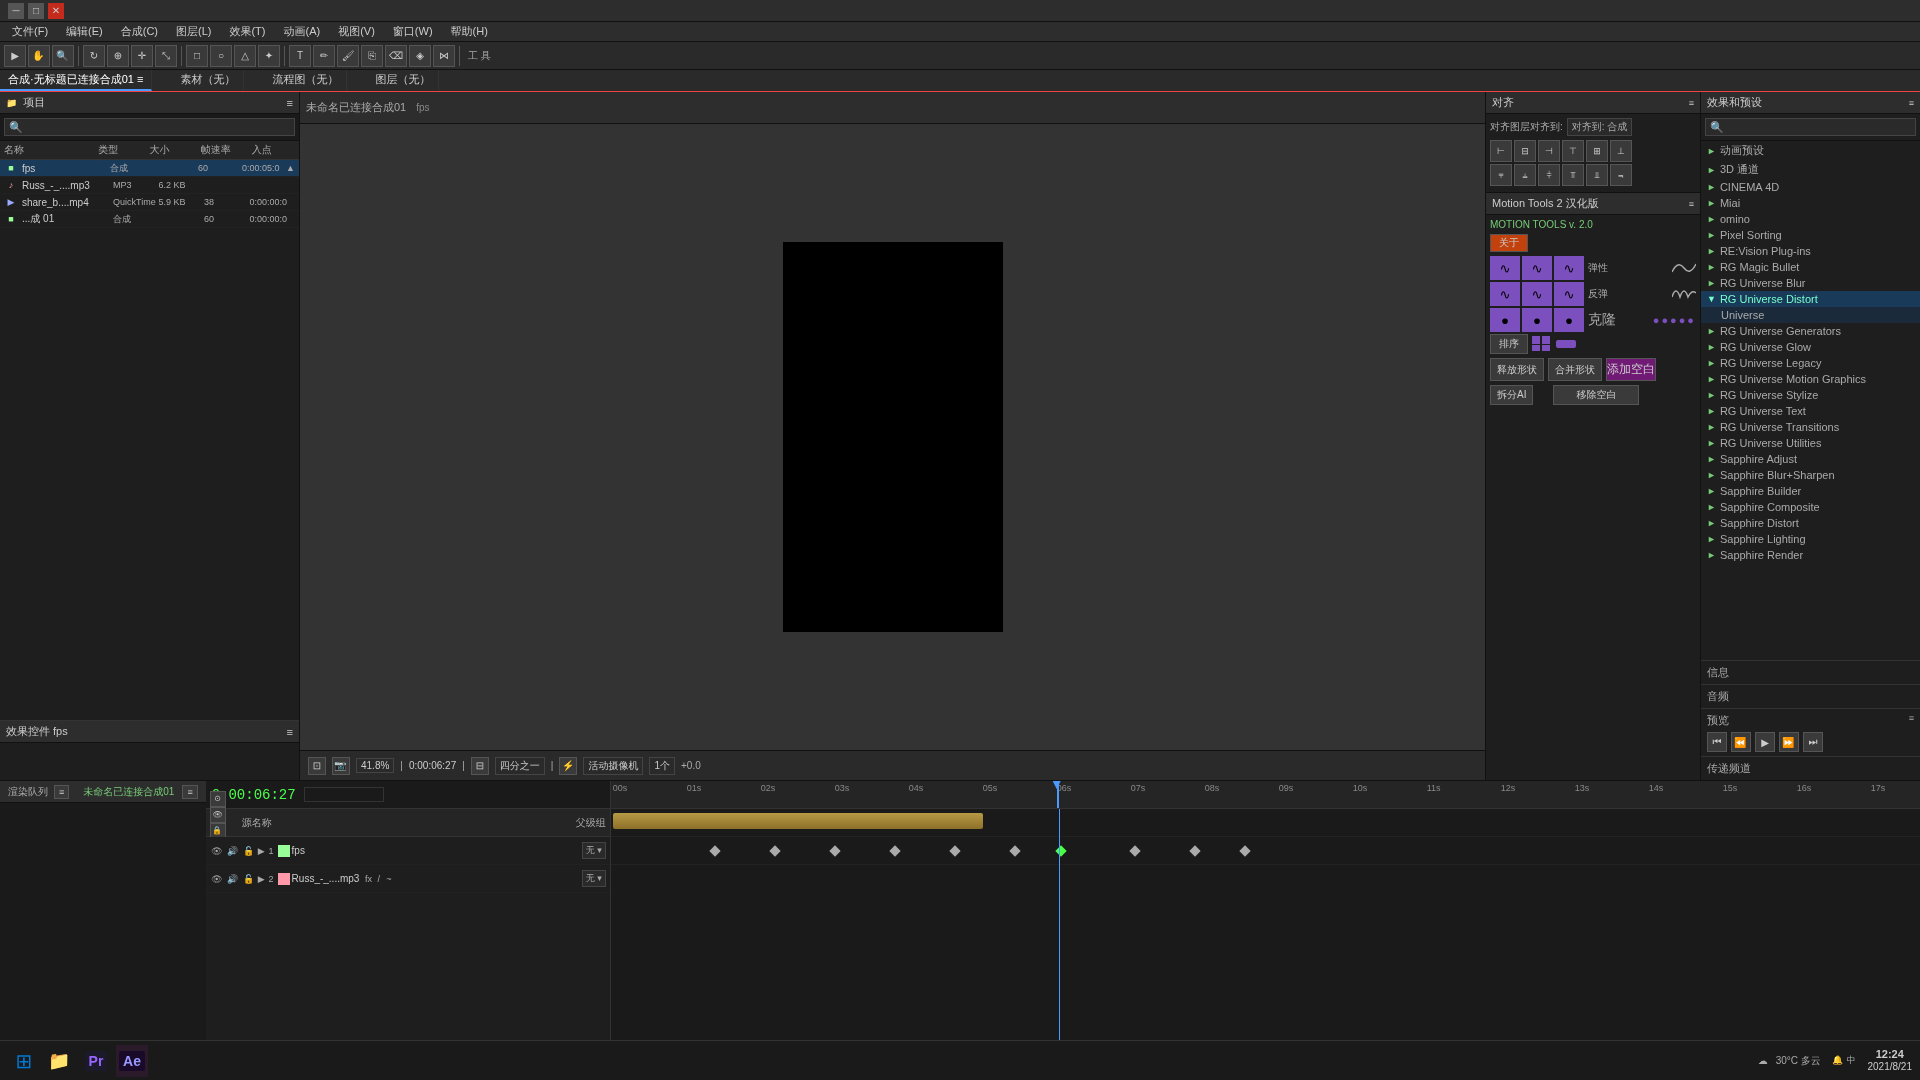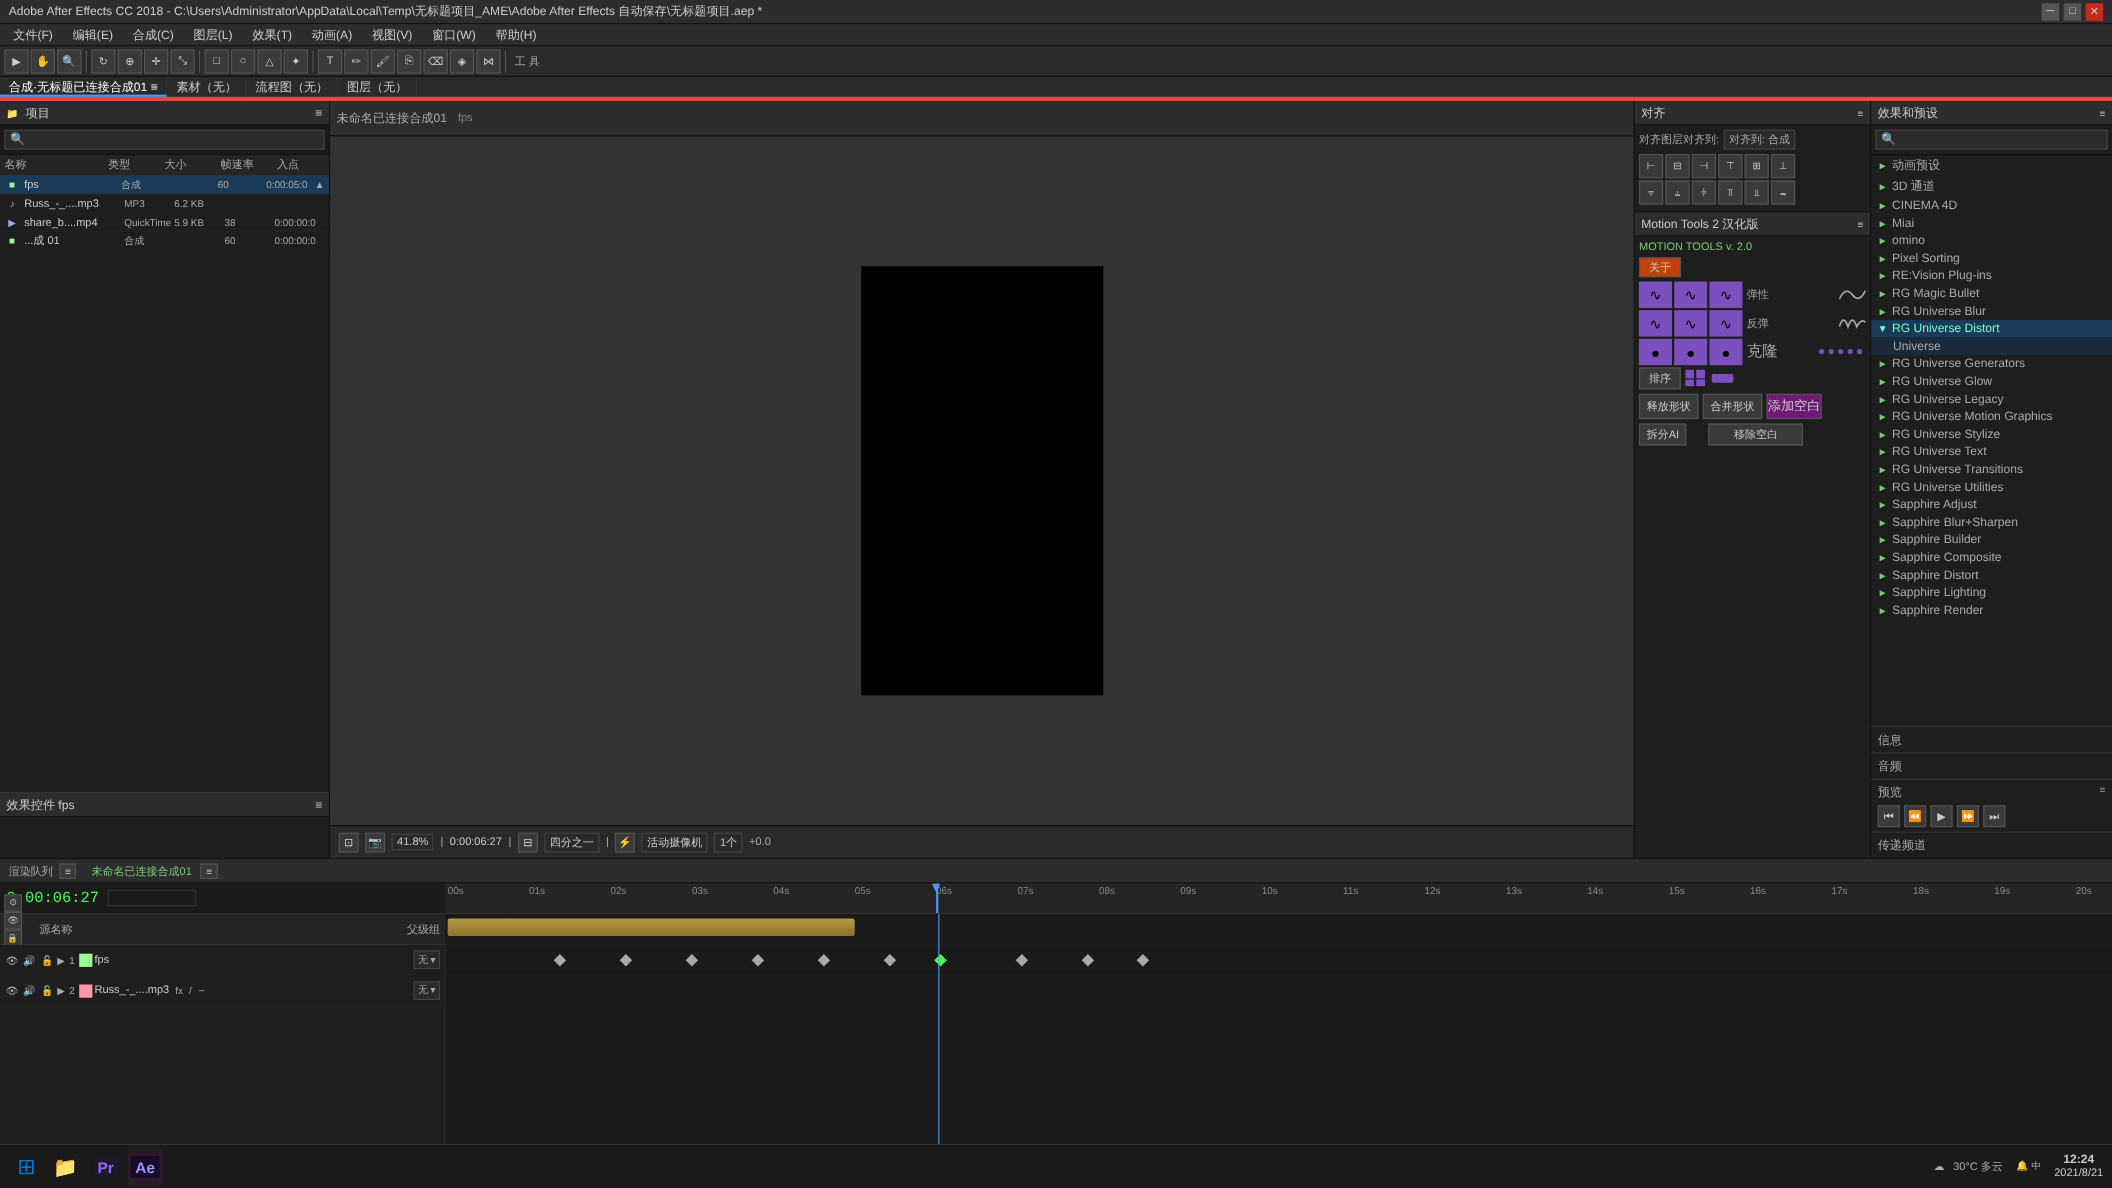--- a/index.html
+++ b/index.html
@@ -38,21 +38,21 @@
     #right-panel { width: 210px; background: #1e1e1e; border-left: 1px solid #111; display: flex; flex-direction: column; }
     
     
     #effects-right { width: 220px; background: #1e1e1e; border-left: 1px solid #111; display: flex; flex-direction: column; overflow: hidden; }
     #effects-list { flex: 1; overflow-y: auto; font-size: 11px; }
     .effect-category { padding: 2px 6px; color: #aaa; cursor: pointer; display: flex; align-items: center; gap: 4px; }
     .effect-category.active { background: #1a3a5a; color: #7fc; }
     .effect-arrow { color: #7c7; font-size: 9px; }
     
     
-    #timeline-area { height: 280px; background: #1a1a1a; border-top: 1px solid #111; display: flex; flex-direction: column; }
+    #timeline-area { height: 280px; background: #1a1a1a; border-top: 1px solid #111; display: flex; }
     #timeline-header-bar { height: 22px; background: #2d2d2d; display: flex; align-items: center; padding: 0 8px; border-bottom: 1px solid #111; font-size: 11px; gap: 6px; }
     #timeline-content { flex: 1; display: flex; }
     #timeline-left { width: 405px; background: #1e1e1e; border-right: 1px solid #333; display: flex; flex-direction: column; }
     #timeline-tracks-header { height: 28px; background: #252525; display: flex; align-items: center; border-bottom: 1px solid #333; font-size: 10px; padding: 0 4px; gap: 8px; }
     #timeline-right { flex: 1; background: #1a1a1a; display: flex; flex-direction: column; overflow: hidden; }
     #timeline-ruler { height: 28px; background: #252525; border-bottom: 1px solid #333; display: flex; align-items: center; position: relative; overflow: hidden; }
     .ruler-mark { position: absolute; color: #888; font-size: 9px; top: 2px; }
     #timeline-tracks { flex: 1; position: relative; }
     .track-bar { position: absolute; height: 16px; top: 4px; background: linear-gradient(180deg, #c8a84b, #9a7a2a); border-radius: 2px; opacity: 0.9; }
     .motion-btn { width: 30px; height: 24px; background: #7b4fbe; border: none; cursor: pointer; display: flex; align-items: center; justify-content: center; }
@@ -74,21 +74,20 @@
     .prev-btn { width: 20px; height: 20px; background: #3a3a3a; border: 1px solid #555; color: #ccc; display: flex; align-items: center; justify-content: center; cursor: pointer; font-size: 10px; }
     
     .taskbar { position: fixed; bottom: 0; left: 0; right: 0; height: 40px; background: #1a1a1a; border-top: 1px solid #333; display: flex; align-items: center; padding: 0 8px; gap: 4px; z-index: 100; }
     .taskbar-icon { width: 32px; height: 32px; display: flex; align-items: center; justify-content: center; cursor: pointer; }
     .taskbar-right { margin-left: auto; display: flex; align-items: center; gap: 8px; font-size: 11px; color: #ccc; }
   </style>
 </head>
 <body>
 
 <div id="titlebar">
-  <span>Adobe After Effects CC 2018 - C:\Users\Administrator\AppData\Local\Temp\无标题项目_AME\Adobe After Effects 自动保存\无标题项目.aep *</span>
   <div id="titlebar-controls">
     <button class="titlebar-btn">─</button>
     <button class="titlebar-btn">□</button>
     <button class="titlebar-btn" style="background:#c42b1c;">✕</button>
   </div>
 </div>
 
 <div id="menubar">
   <span class="menu-item">文件(F)</span>
   <span class="menu-item">编辑(E)</span>
@@ -120,21 +119,21 @@
   <button class="tool-btn">✏</button>
   <button class="tool-btn">🖌</button>
   <button class="tool-btn">⎘</button>
   <button class="tool-btn">⌫</button>
   <button class="tool-btn">◈</button>
   <button class="tool-btn">⋈</button>
   <div class="tool-separator"></div>
   <span style="font-size:10px;color:#aaa;padding:0 4px;">工 具</span>
 </div>
 
-<div style="height:22px;background:#2a2a2a;display:flex;border-bottom:4px solid #ef4444;">
+<div style="height:22px;background:#2a2a2a;display:flex;border-bottom:1px solid #ef4444;gap:20px;">
   <div class="panel-tab active">合成·无标题已连接合成01 ≡</div>
   <div class="panel-tab">素材（无）</div>
   <div class="panel-tab">流程图（无）</div>
   <div class="panel-tab">图层（无）</div>
 </div>
 
 <div style="display:flex;height:calc(1080px - 22px - 20px - 28px - 22px - 280px - 20px);">
 
   <div id="left-panel">
 

